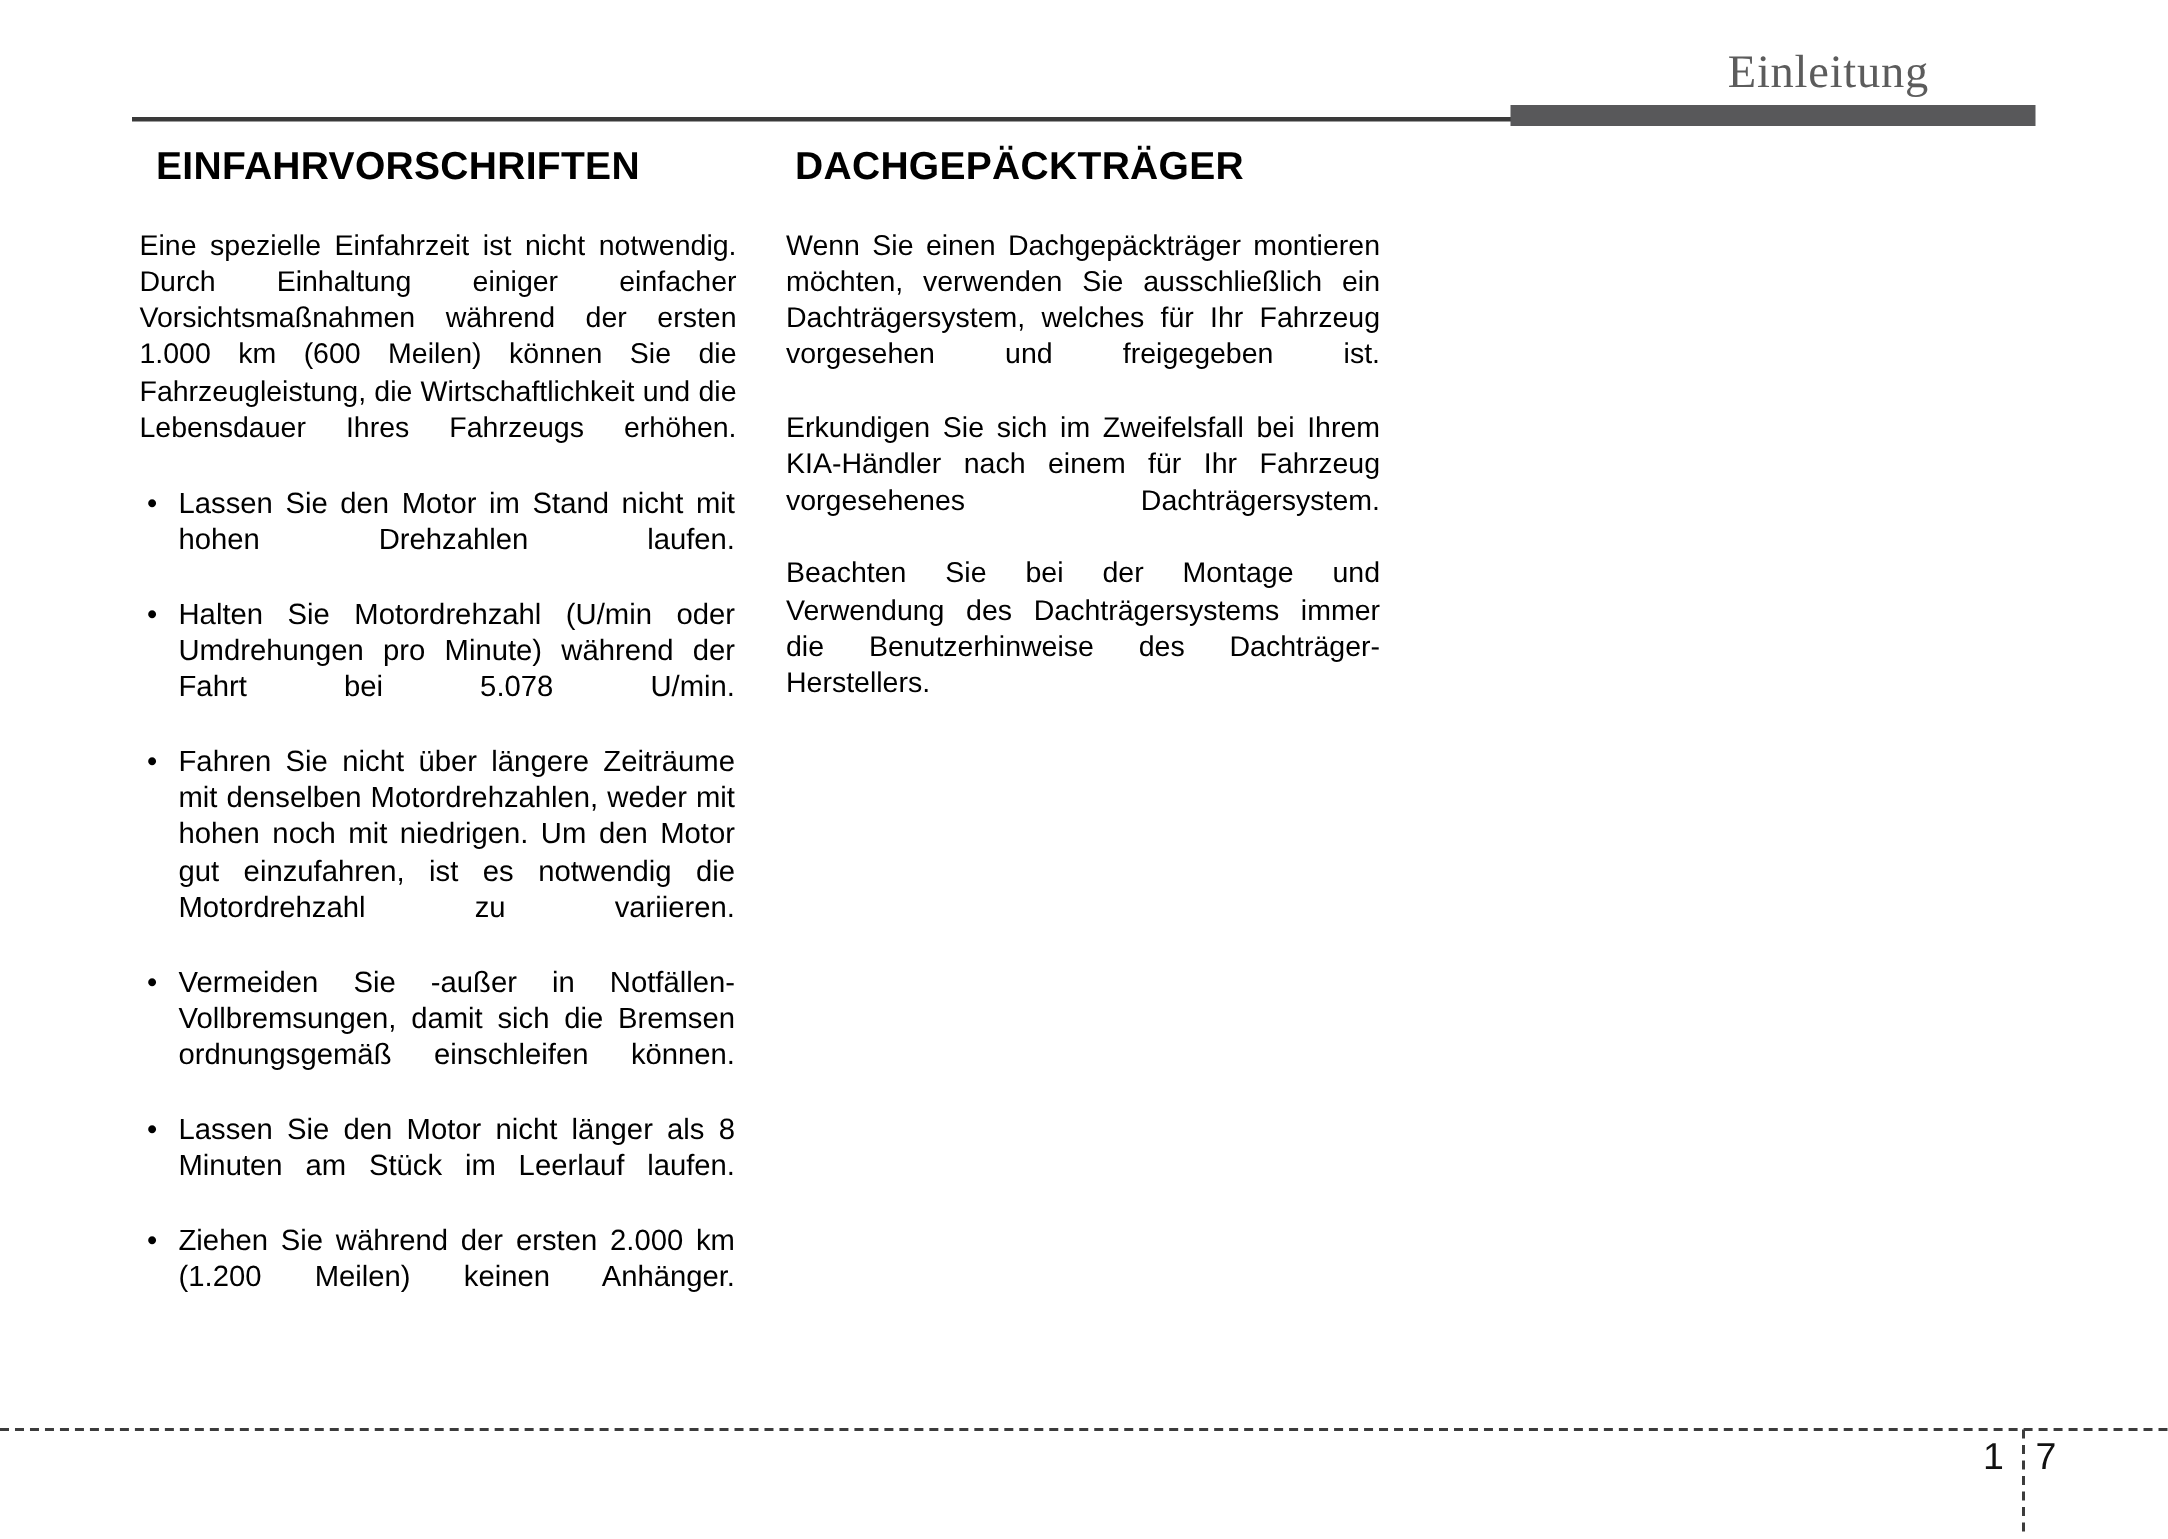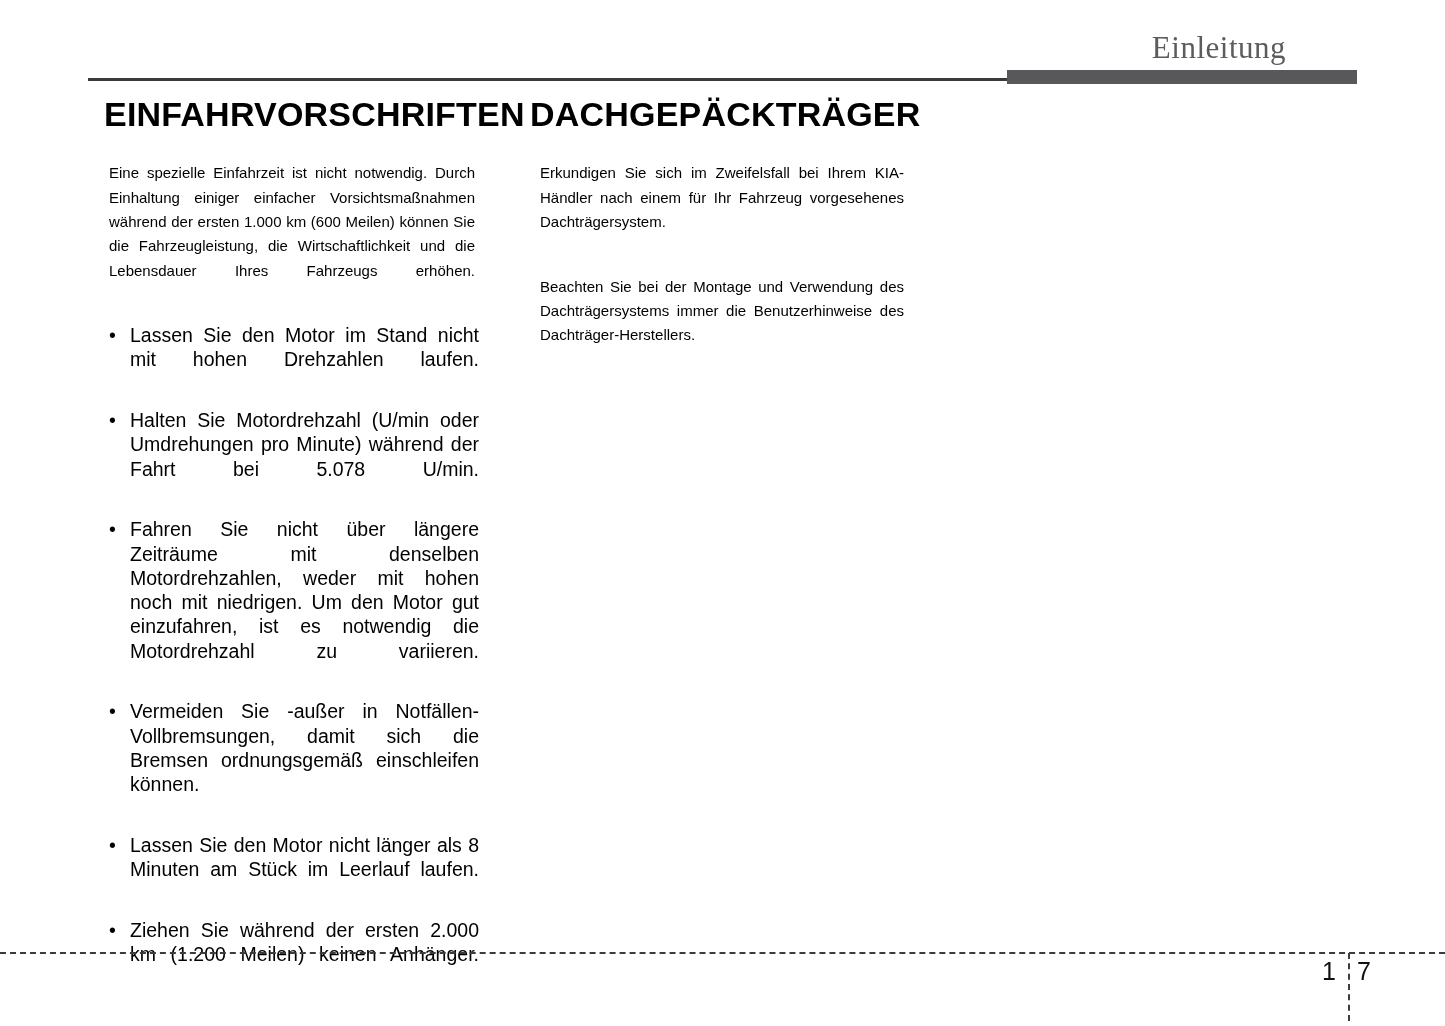--- a/index.html
+++ b/index.html
@@ -60,34 +60,34 @@
     width: 1445px;
   }
   .column {
     position: absolute;
     top: 0;
   }
   .column-left  { left: 93px;  width: 398px; }
   .column-right { left: 524px; width: 396px; }
 
   .section-heading {
-    font-size: 34px;
+    font-size: 26px;
     font-weight: bold;
     letter-spacing: 0.2px;
     line-height: 1.1;
     margin: 0 0 28px 0;
     white-space: nowrap;
   }
   .column-left .section-heading  { padding-left: 11px; }
   .column-right .section-heading { padding-left: 6px; }
 
   p.para {
-    font-size: 15px;
+    font-size: 19px;
     line-height: 24.3px;
-    margin: 16px;
+    margin: 0;
     text-align: justify;
     text-justify: inter-word;
     -webkit-hyphens: none;
     hyphens: none;
   }
   
   p.para::after {
     content: "";
     display: inline-block;
     width: 100%;
@@ -97,21 +97,21 @@
     list-style: none;
     margin: 0;
     padding: 0;
   }
   ul.bullets > li {
     position: relative;
     padding-left: 25px;
     font-size: 19.5px;
     line-height: 24.3px;
     text-align: justify;
-    margin: 12px;
+    margin: 1px;
   }
   ul.bullets > li::before {
     content: "\2022";
     position: absolute;
     left: 4px;
     top: 0;
     font-size: 19.5px;
     line-height: 24.3px;
   }
   ul.bullets > li > span.txt {
@@ -185,20 +185,21 @@
       </li>
       <li>
         <span class="txt">Ziehen Sie während der ersten 2.000 km (1.200 Meilen) keinen Anhänger.</span>
       </li>
     </ul>
   </div>
 
   <div class="column column-right">
     <h2 class="section-heading">DACHGEPÄCKTRÄGER</h2>
 
+    <p class="para">Wenn Sie einen Dachgepäckträger montieren möchten, verwenden Sie ausschließlich ein Dachträgersystem, welches für Ihr Fahrzeug vorgesehen und freigegeben ist.</p>
     <p class="para">Erkundigen Sie sich im Zweifelsfall bei Ihrem KIA-Händler nach einem für Ihr Fahrzeug vorgesehenes Dachträgersystem.</p>
     <p class="para">Beachten Sie bei der Montage und Verwendung des Dachträgersystems immer die Benutzerhinweise des Dachträger-Herstellers.</p>
   </div>
 
 </div>
 
 <div class="footer-rule"></div>
 <div class="footer-vrule"></div>
 <div class="footer-page footer-chapter">1</div>
 <div class="footer-page footer-number">7</div>

